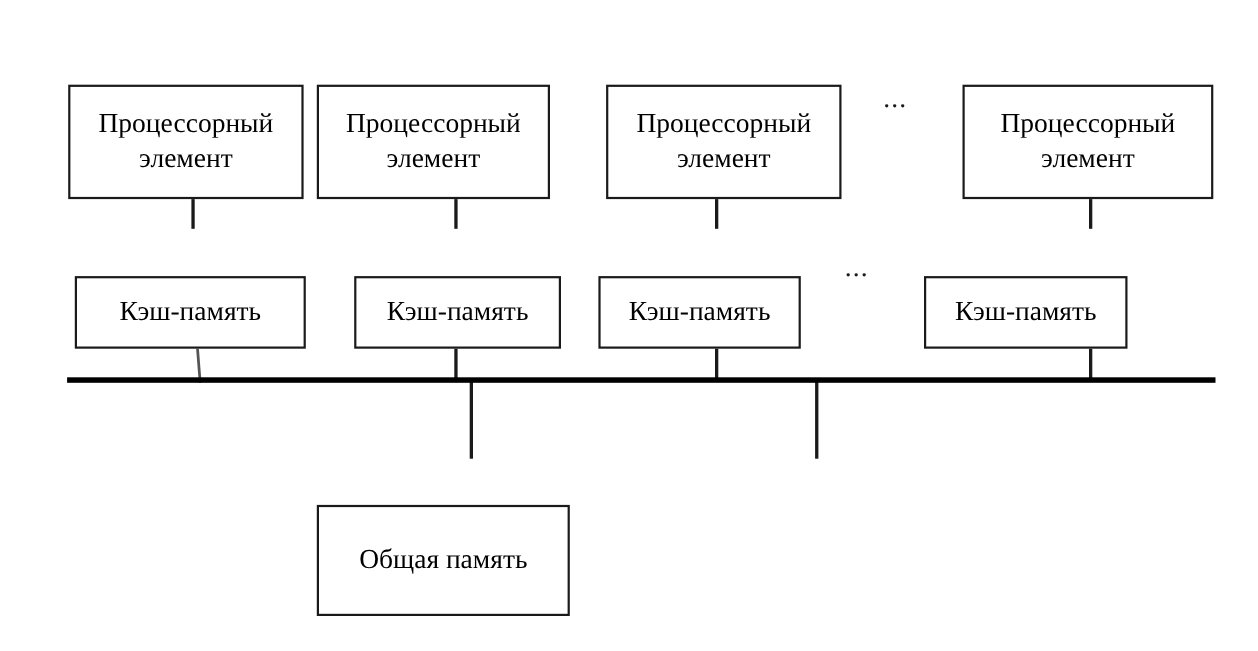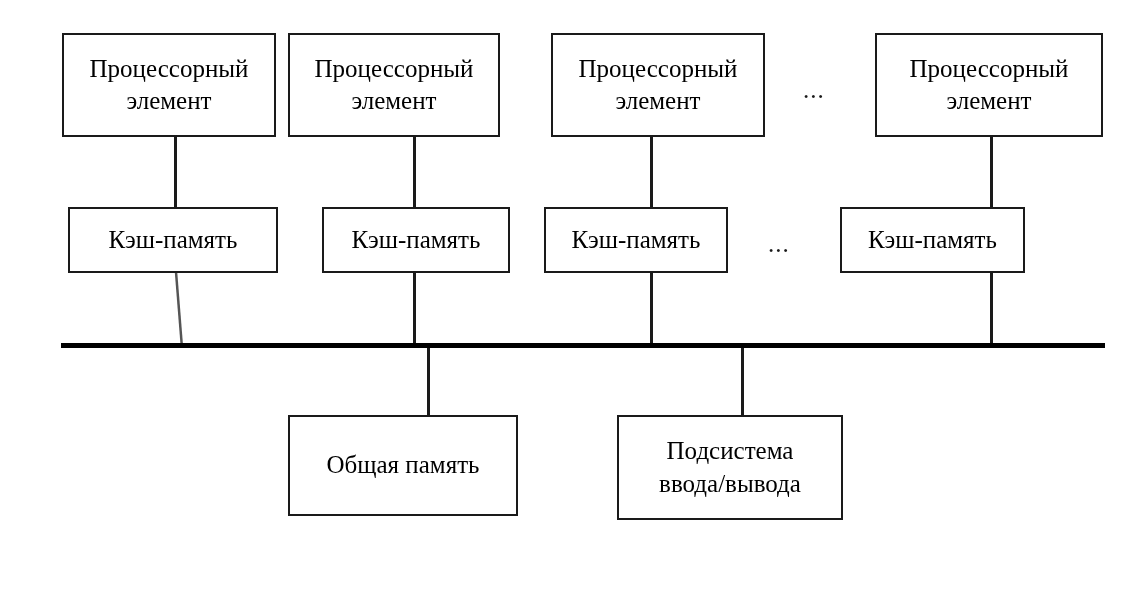--- a/index.html
+++ b/index.html
@@ -21,20 +21,21 @@
   .box {
     position: absolute;
     box-sizing: border-box;
     border: 2px solid #1a1a1a;
     background: #ffffff;
     display: flex;
     align-items: center;
     justify-content: center;
     text-align: center;
     z-index: 3;
+    margin-top: 44px;
   }
   .box .label {
     display: block;
     line-height: 1.30;
     white-space: pre-line;
     font-size: 25px;
     padding: 0 4px;
   }
   
   .pe-1 { left: 62px;  top: 33px; width: 214px; height: 104px; }
@@ -153,18 +154,14 @@
   </div>
   <div class="box cache-4">
     <span class="label">Кэш-память</span>
   </div>
 
   <div class="ellipsis" style="left:768px; top:231px;">...</div>
 
   <div class="box shared-mem">
     <span class="label">Общая память</span>
   </div>
-  <div class="box io-sub">
-    <span class="label">Подсистема
-ввода/вывода</span>
-  </div>
 
 </div>
 
 </body></html>

